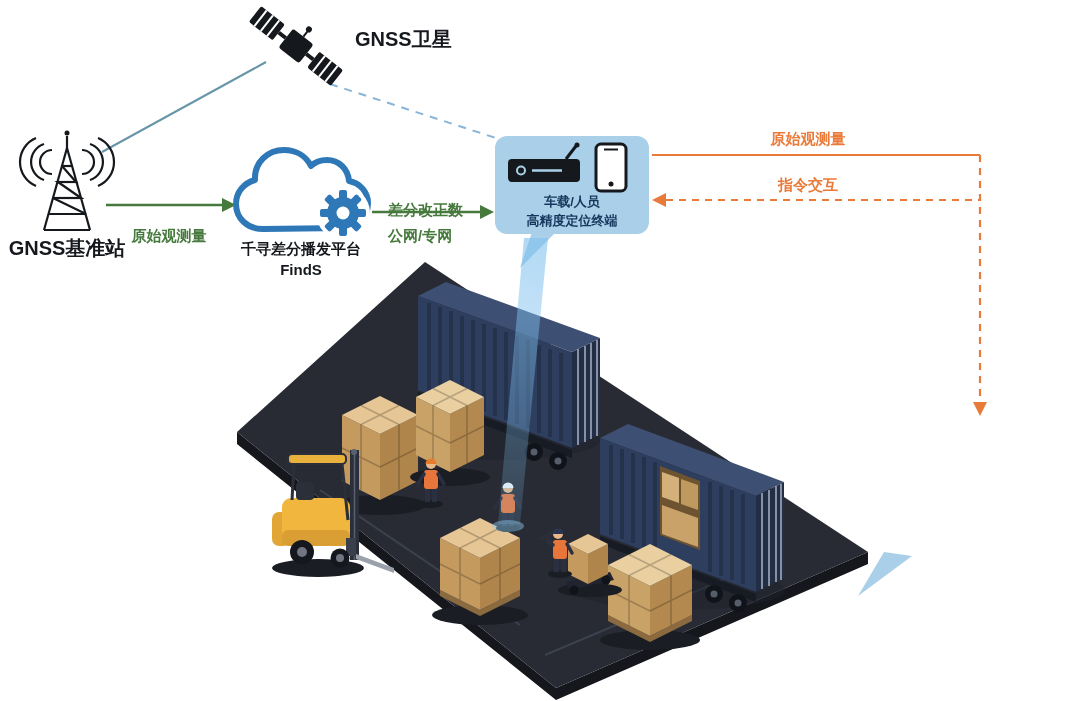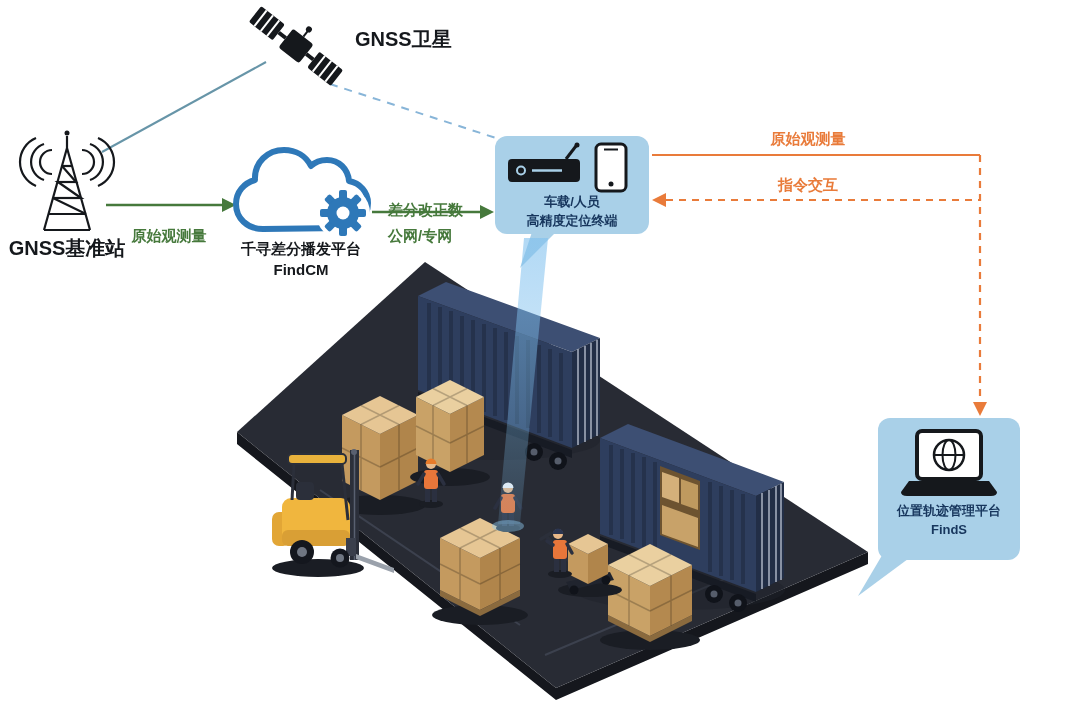--- a/index.html
+++ b/index.html
@@ -275,21 +275,21 @@
     </g>
   </svg>
 
   <div class="label" style="left:355px;top:27px;font-size:20px">GNSS卫星</div>
 
   <div class="label center" style="left:67px;top:236px;font-size:20px">GNSS基准站</div>
 
   <div class="label center green" style="left:169px;top:183px">原始观测量</div>
 
   <div class="label center" style="left:301px;top:240px">千寻差分播发平台</div>
-  <div class="label center" style="left:301px;top:261px">FindCM</div>
+  <div class="label center" style="left:301px;top:261px">FindS</div>
 
   <div class="label green" style="left:388px;top:157px">差分改正数</div>
   <div class="label green" style="left:388px;top:183px">公网/专网</div>
 
   <div class="label center orange" style="left:808px;top:130px">原始观测量</div>
   <div class="label center orange" style="left:808px;top:176px">指令交互</div>
 
   <div class="bubble" style="left:495px;top:136px;width:154px;height:98px">
     <svg width="140" height="52" viewBox="0 0 140 52" style="display:block;margin:5px auto 0">
       <g>
@@ -302,25 +302,14 @@
       <g>
         <rect x="94" y="3" width="30" height="47" rx="5" fill="#ffffff" stroke="#15181c" stroke-width="3"></rect>
         <line x1="102" y1="8.5" x2="116" y2="8.5" stroke="#15181c" stroke-width="2"></line>
         <circle cx="109" cy="43" r="2.5" fill="#15181c"></circle>
       </g>
     </svg>
     <div class="bubble-line">车载/人员</div>
     <div class="bubble-line">高精度定位终端</div>
   </div>
 
-  <div class="bubble" style="left:878px;top:418px;width:142px;height:142px">
-    <svg width="110" height="72" viewBox="0 0 110 72" style="display:block;margin:10px auto 2px">
-      <rect x="23" y="3" width="64" height="48" rx="5" fill="#ffffff" stroke="#15181c" stroke-width="4"></rect>
-      <circle cx="55" cy="27" r="15" fill="none" stroke="#15181c" stroke-width="2.5"></circle>
-      <ellipse cx="55" cy="27" rx="6.5" ry="15" fill="none" stroke="#15181c" stroke-width="2"></ellipse>
-      <line x1="40" y1="27" x2="70" y2="27" stroke="#15181c" stroke-width="2"></line>
-      <path d="M 15 53 L 95 53 L 103 64 Q 103 68 97 68 L 13 68 Q 7 68 7 64 Z" fill="#15181c"></path>
-    </svg>
-    <div class="bubble-line">位置轨迹管理平台</div>
-    <div class="bubble-line">FindS</div>
-  </div>
 
 </div>
 
 </body></html>

